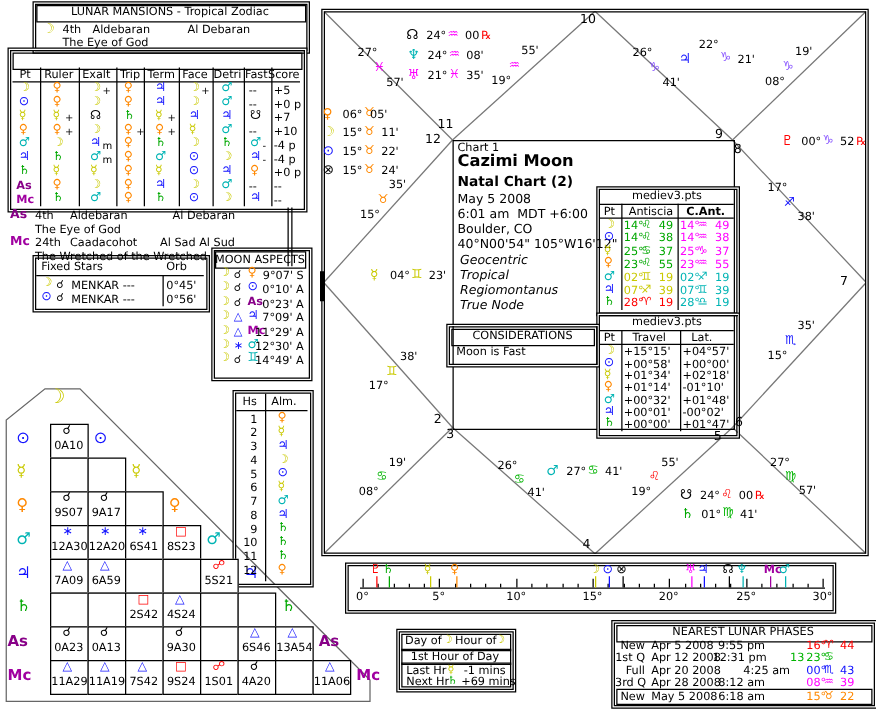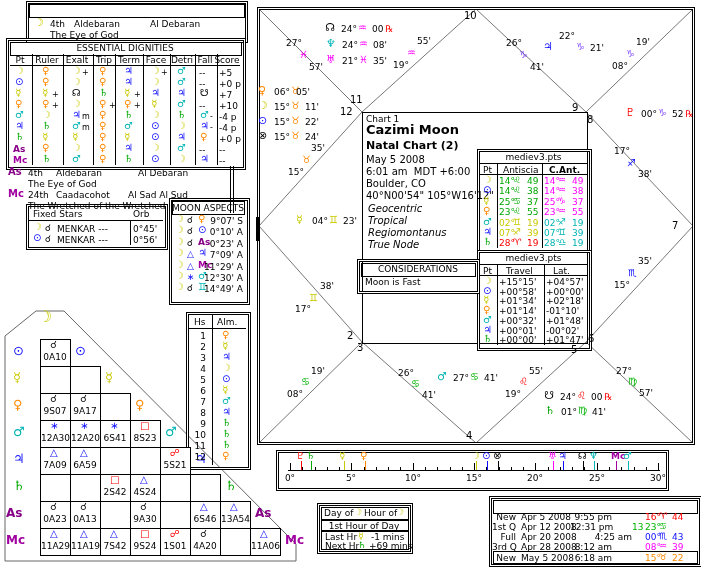--- a/index.html
+++ b/index.html
@@ -77,21 +77,21 @@
   <div class="box dbox" style="left:278px;top:452px;width:387px;height:35px"></div>
   <div class="box dbox" style="left:319px;top:505px;width:90px;height:45px"></div>
   <div class="strip" style="left:321px;top:507px;width:86px;height:12px"></div>
   <div class="strip" style="left:321px;top:519px;width:86px;height:11px"></div>
   <div class="strip" style="left:321px;top:530px;width:86px;height:18px"></div>
   <div class="box dbox" style="left:491px;top:498px;width:207px;height:65px"></div>
   <div class="strip" style="left:493px;top:500px;width:203px;height:12px"></div>
   <div class="strip" style="left:493px;top:551px;width:203px;height:11px"></div>
   <div style="position:absolute;left:256px;top:217px;width:4px;height:24px;background:#000;z-index:2"></div>
 
-  <span class="t" id="t-ed">ESSENTIAL DIGNITIES</span>
+  <span class="t" id="t-lm">LUNAR MANSIONS - Tropical Zodiac</span>
   <span class="t" id="t-fs">Fixed Stars</span>
   <span class="t" id="t-fso">Orb</span>
   <span class="t" id="t-ma">MOON ASPECTS</span>
   <span class="t" id="t-ha1">Hs</span>
   <span class="t" id="t-ha2">Alm.</span>
   <span class="t" id="t-i1">Chart 1</span>
   <span class="t" id="t-iname">Cazimi Moon</span>
   <span class="t" id="t-itype">Natal Chart (2)</span>
   <span class="t" id="t-idate">May 5 2008</span>
   <span class="t" id="t-itime">6:01 am  MDT +6:00</span>
@@ -99,33 +99,34 @@
   <span class="t" id="t-icoords">40°N00'54" 105°W16'12"</span>
   <span class="t it" id="t-io0">Geocentric</span>
   <span class="t it" id="t-io1">Tropical</span>
   <span class="t it" id="t-io2">Regiomontanus</span>
   <span class="t it" id="t-io3">True Node</span>
   <span class="t" id="t-cons">CONSIDERATIONS</span>
   <span class="t" id="t-constxt">Moon is Fast</span>
   <span class="t" id="t-an">mediev3.pts</span>
   <span class="t" id="t-tr">mediev3.pts</span>
   <span class="t" id="t-dh2">1st Hour of Day</span>
+  <span class="t" id="t-lp">NEAREST LUNAR PHASES</span>
 <span class="t" style="left: 34px; top: 18px; color: rgb(201, 201, 0); font-size: 11px;">☽</span>
     <span class="t" style="left: 50px; top: 19px;">4th</span>
     <span class="t" style="left: 74px; top: 19px;">Aldebaran</span>
     <span class="t" style="left: 150px; top: 19px;">Al Debaran</span>
     <span class="t" style="left: 50px; top: 30px;">The Eye of God</span>
     <span class="t" style="left: 5px; top: 55px; width: 30px; text-align: center;">Pt</span>
     <span class="t" style="left: 32px; top: 55px; width: 30px; text-align: center;">Ruler</span>
     <span class="t" style="left: 62px; top: 55px; width: 30px; text-align: center;">Exalt</span>
     <span class="t" style="left: 89px; top: 55px; width: 30px; text-align: center;">Trip</span>
     <span class="t" style="left: 114px; top: 55px; width: 30px; text-align: center;">Term</span>
     <span class="t" style="left: 141px; top: 55px; width: 30px; text-align: center;">Face</span>
     <span class="t" style="left: 167px; top: 55px; width: 30px; text-align: center;">Detri</span>
-    <span class="t" style="left: 190px; top: 55px; width: 30px; text-align: center;">Fall</span>
+    <span class="t" style="left: 190px; top: 55px; width: 30px; text-align: center;">Fast</span>
     <span class="t" style="left: 212px; top: 55px; width: 30px; text-align: center;">Score</span>
     <div class="vl" style="left: 32px; top: 54px; height: 111px;"></div>
     <div class="vl" style="left: 63px; top: 54px; height: 111px;"></div>
     <div class="vl" style="left: 93px; top: 54px; height: 111px;"></div>
     <div class="vl" style="left: 115px; top: 54px; height: 111px;"></div>
     <div class="vl" style="left: 143px; top: 54px; height: 111px;"></div>
     <div class="vl" style="left: 170px; top: 54px; height: 111px;"></div>
     <div class="vl" style="left: 195px; top: 54px; height: 111px;"></div>
     <div class="vl" style="left: 217px; top: 54px; height: 111px;"></div>
     <div class="hl" style="left: 10px; top: 65px; width: 230px;"></div>

